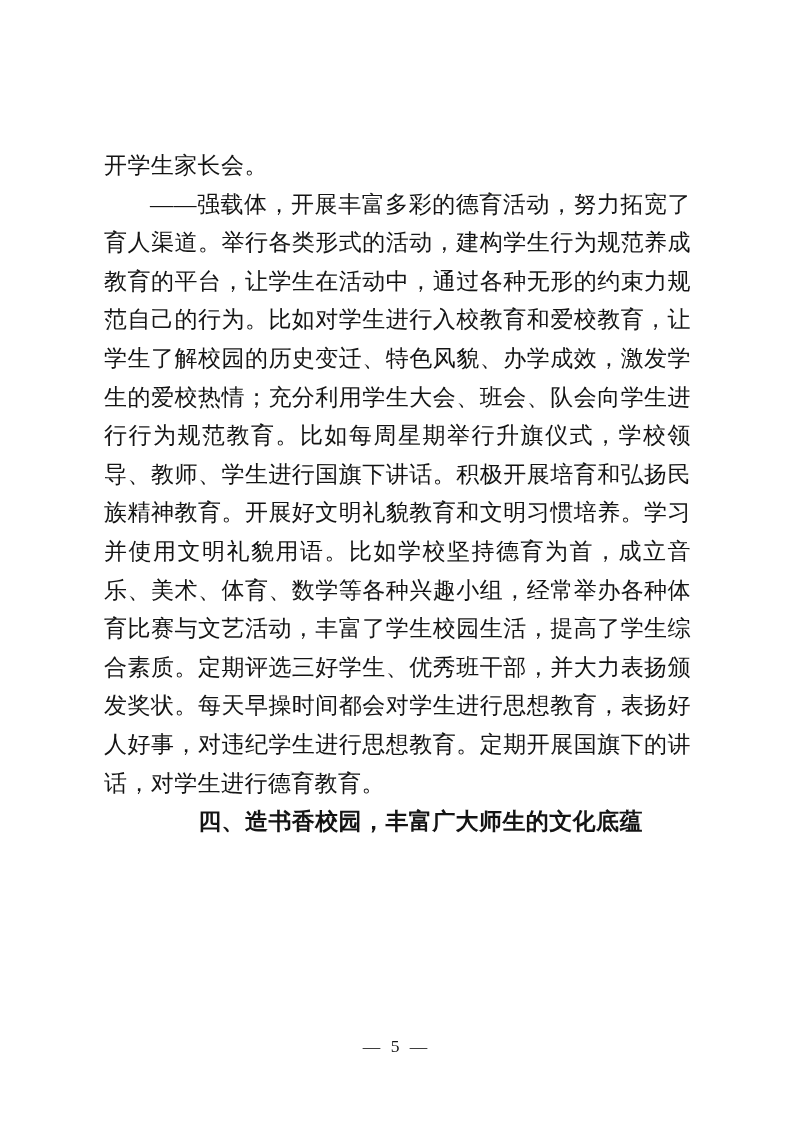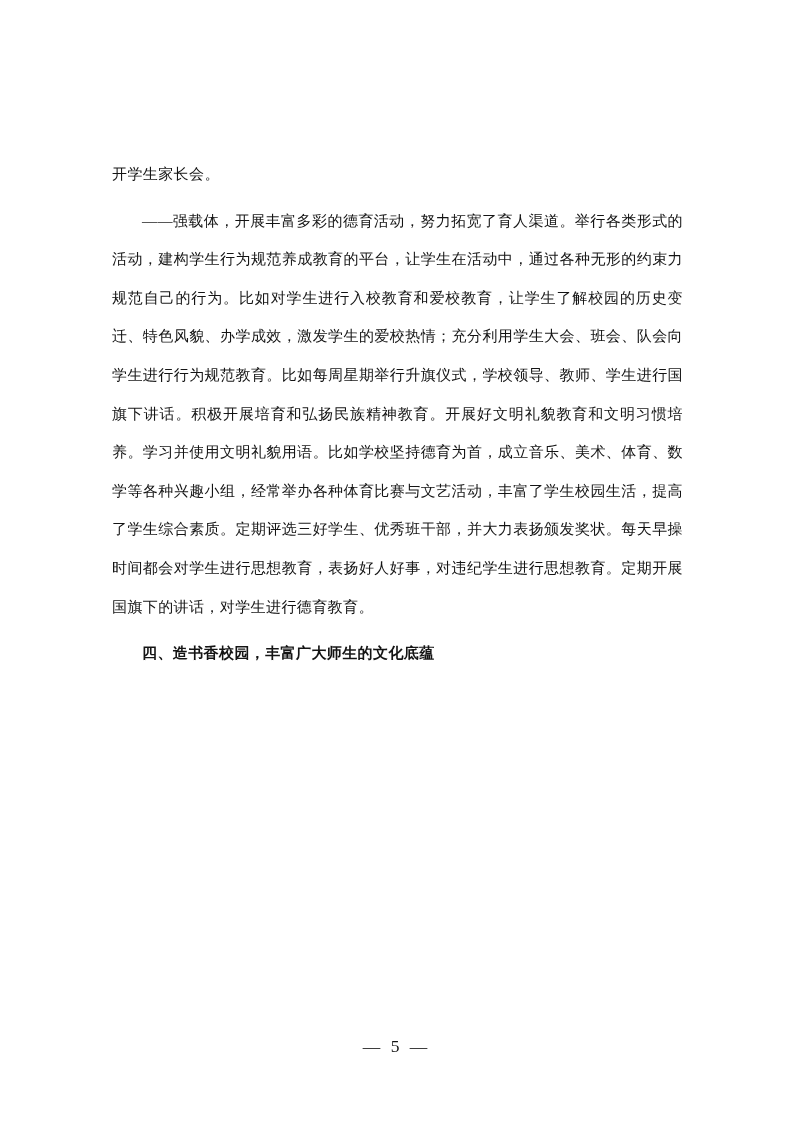--- a/index.html
+++ b/index.html
@@ -23,34 +23,34 @@
       height: 1122px;
       background: #ffffff;
     }
     .page-content {
       position: absolute;
       left: 104px;
       top: 147px;
       width: 587px;
     }
     .para {
-      margin: 8px;
-      font-size: 15px;
+      margin: 0;
+      font-size: 23px;
       line-height: 38.6px;
       text-align: justify;
       text-justify: inter-ideograph;
       letter-spacing: 0.4px;
       word-break: break-all;
     }
     .para.indent {
       text-indent: 2em;
     }
     .para.heading {
       font-weight: bold;
-      text-align: left;
+      text-align: center;
     }
     .footer {
       position: absolute;
       left: 0;
       right: 0;
       top: 1036px;
       text-align: center;
       font-size: 17.5px;
       letter-spacing: 3px;
       color: #141414;

